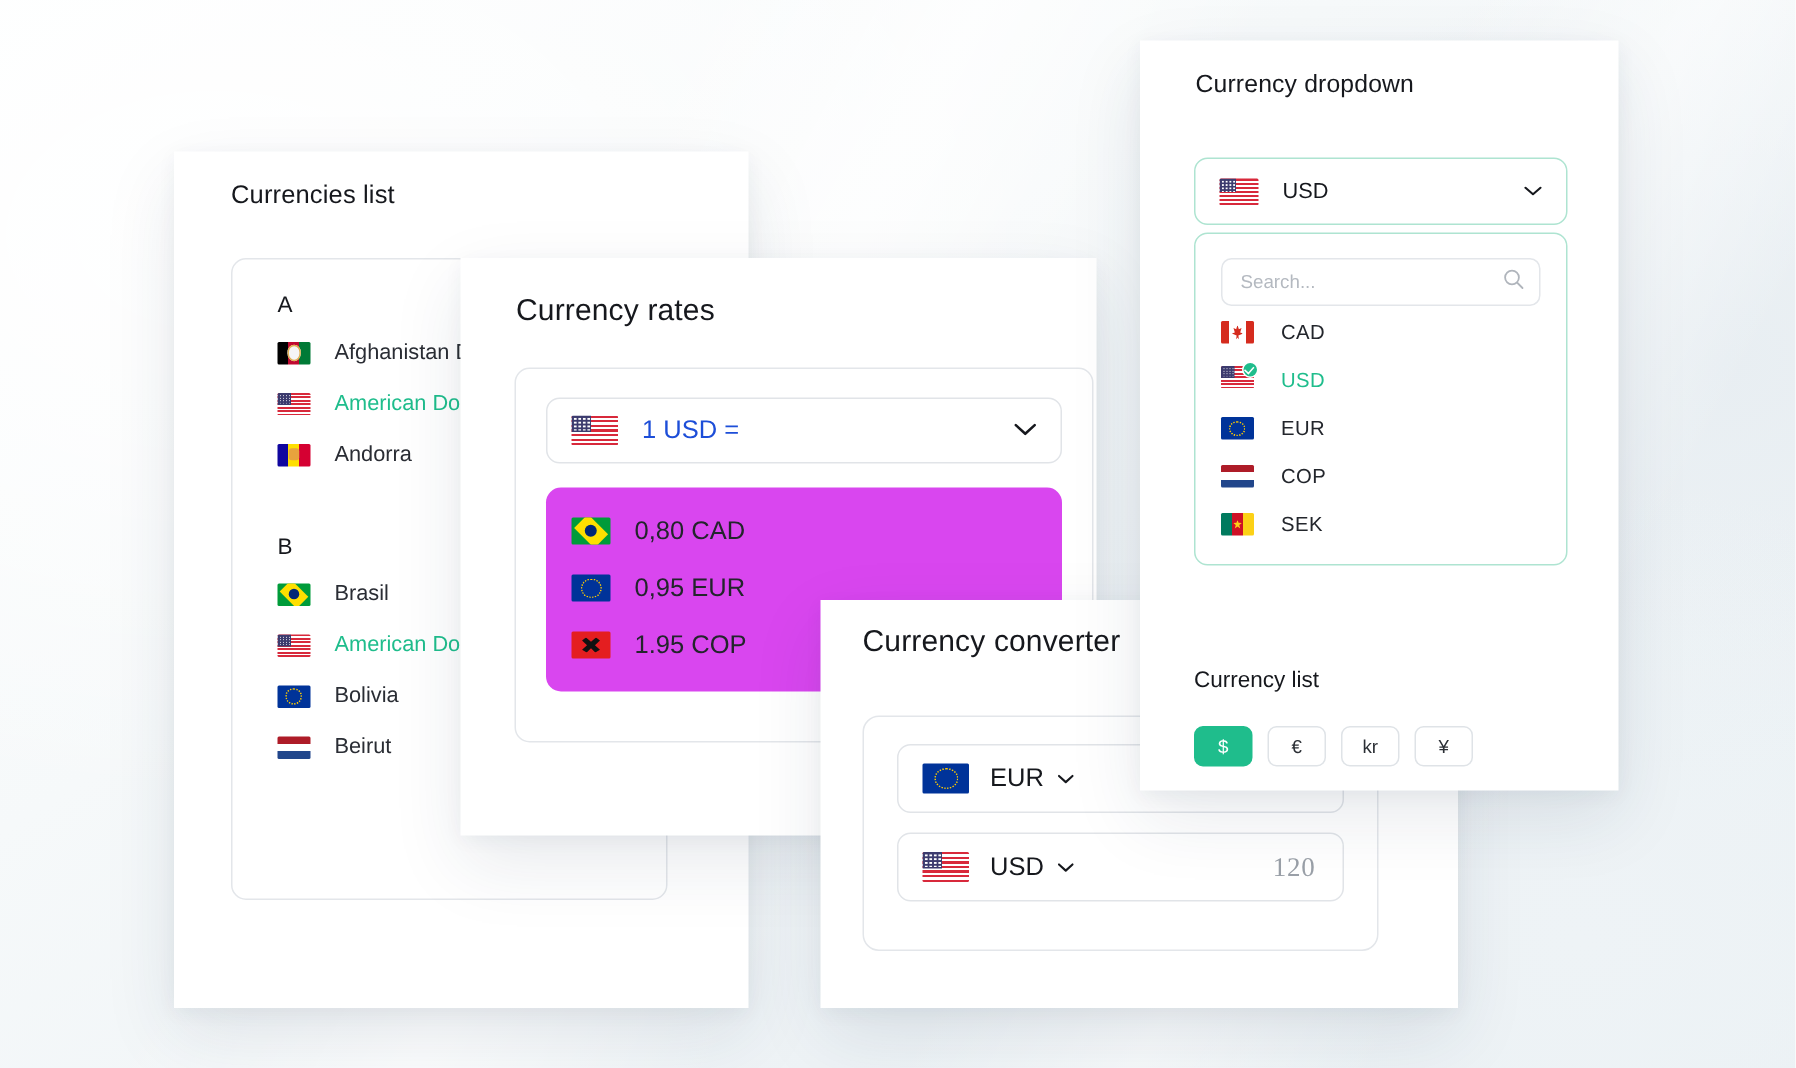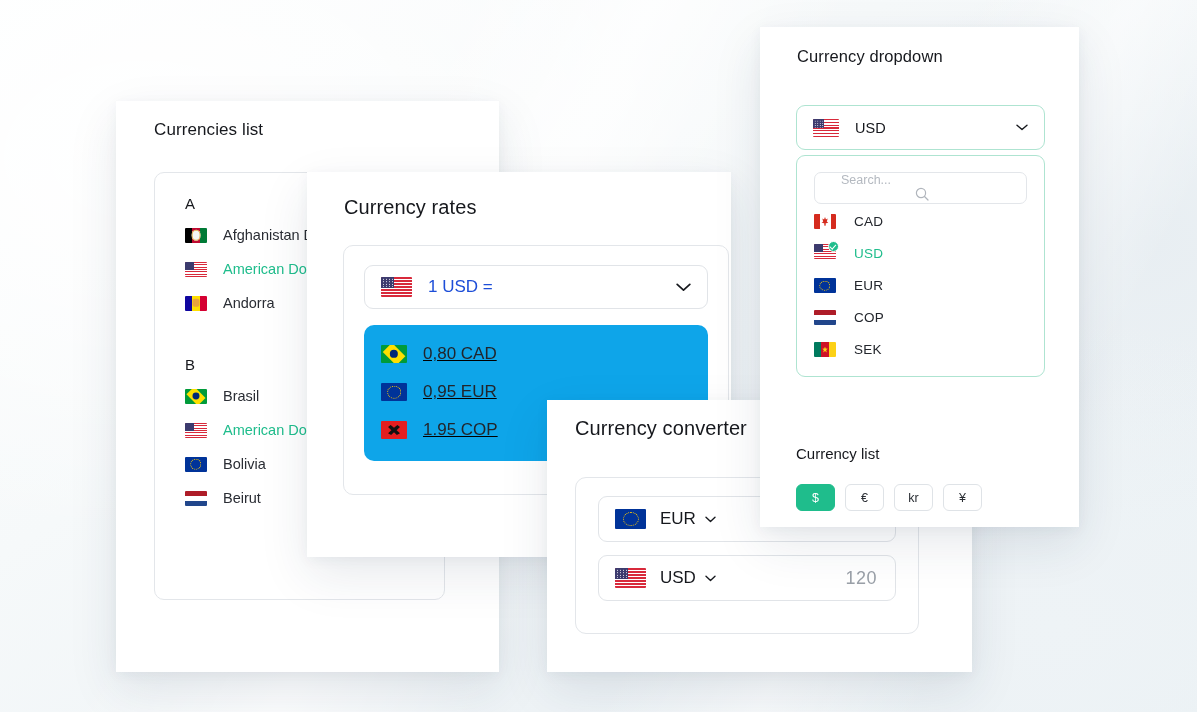--- a/index.html
+++ b/index.html
@@ -133,24 +133,23 @@
     background: #fff;
     gap: 16px;
   }
   .rates-select .sel-text {
     font-size: 17px;
     color: #1d4ed8;
     flex: 1;
   }
   .rates-list {
     margin-top: 16px;
-    background: #0ea5e9;
+    background: #d946ef;
     border-radius: 10px;
     padding: 10px 0 12px 17px;
-    text-decoration: underline;
   }
   .rate-row {
     display: flex;
     align-items: center;
     gap: 16px;
     height: 38px;
   }
   .rate-row .rate-text {
     font-size: 17px;
     color: #22252b;
@@ -196,20 +195,21 @@
     font-size: 17px;
     color: #16181d;
     margin-left: 14px;
   }
   .conv-caret { margin-left: 9px; display: flex; align-items: center; }
   .conv-amount {
     margin-left: auto;
     font-size: 18px;
     color: #9aa0a8;
     letter-spacing: .5px;
+    font-family: Liberation Serif, serif;
   }
 
   
   #card-currency-dropdown {
     left: 760px;
     top: 27px;
     width: 319px;
     height: 500px;
     z-index: 4;
   }
@@ -249,21 +249,20 @@
     background: #fff;
   }
   .dd-search {
     height: 32px;
     border: 1px solid #e3e6ea;
     border-radius: 7px;
     display: flex;
     align-items: center;
     padding: 0 10px 0 12px;
     box-sizing: border-box;
-    flex-direction: column;
   }
   .dd-search input {
     border: none;
     outline: none;
     flex: 1;
     font-family: "Liberation Sans", sans-serif;
     font-size: 12.5px;
     color: #4b5159;
     background: transparent;
     padding: 0;

